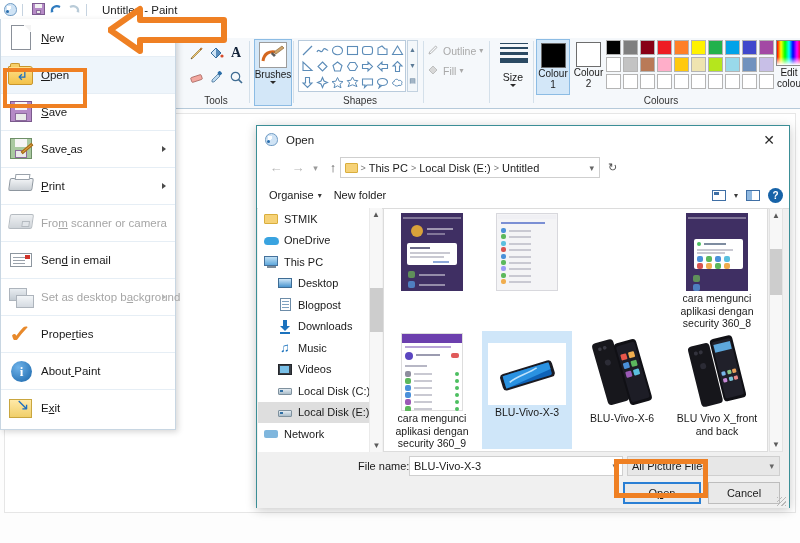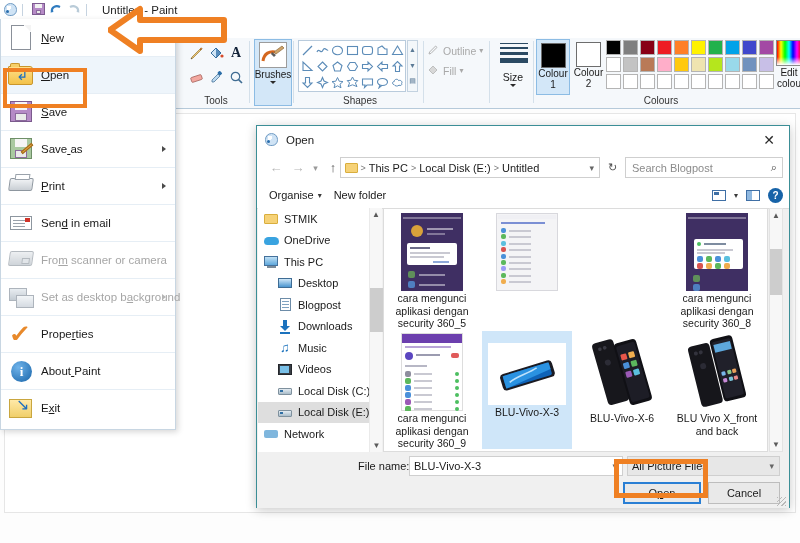--- a/index.html
+++ b/index.html
@@ -555,31 +555,31 @@
         <span class="fm-text">Save<span class="ul"> </span>as</span>
         <span class="fm-arrow"></span>
       </div>
       <div class="fm-item sep">
         <span class="fm-ico">
           <span class="ico-printer"></span>
         </span>
         <span class="fm-text"><span class="ul">P</span>rint</span>
         <span class="fm-arrow"></span>
       </div>
+      <div class="fm-item disabled sep">
+        <span class="fm-ico">
+          <span class="ico-scanner"></span>
+        </span>
+        <span class="fm-text">Fro<span class="ul">m</span> scanner or camera</span>
+      </div>
       <div class="fm-item sep">
         <span class="fm-ico">
           <span class="ico-envelope"></span>
         </span>
         <span class="fm-text">Sen<span class="ul">d</span> in email</span>
-      </div>
-      <div class="fm-item disabled sep">
-        <span class="fm-ico">
-          <span class="ico-scanner"></span>
-        </span>
-        <span class="fm-text">Fro<span class="ul">m</span> scanner or camera</span>
       </div>
       <div class="fm-item disabled sep">
         <span class="fm-ico">
           <span class="ico-desktop"></span>
         </span>
         <span class="fm-text">Set as desktop b<span class="ul">a</span>ckground</span>
         <span class="fm-arrow"></span>
       </div>
       <div class="fm-item sep">
         <span class="fm-ico">
@@ -625,24 +625,20 @@
       <span class="crumb">This PC</span>
       <span class="crumb-sep">&gt;</span>
       <span class="crumb">Local Disk (E:)</span>
       <span class="crumb-sep">&gt;</span>
       <span class="crumb">Untitled</span>
       <span id="addr-caret">▾</span>
     </div>
 
     <div id="refresh-btn">↻</div>
 
-    <div id="searchbox">
-      <span id="search-ph">Search Blogpost</span>
-      <span id="search-ico">⌕</span>
-    </div>
   </div>
 
   <div id="od-toolbar">
     <span class="tb-text">Organise</span>
     <span class="tb-caret">▾</span>
     <span class="tb-text">New folder</span>
     <div id="tb-right">
       <span id="view-ico"></span>
       <span style="font-size:8px;color:#3a3a3a;">▾</span>
       <span id="pane-ico"></span>
@@ -742,21 +738,20 @@
           <span class="ph-card" style="left:6px;top:30px;right:6px;height:22px;"></span>
           <span class="ph-line" style="left:9px;top:34px;width:20px;background:#6d6d8a;"></span>
           <span class="ph-line" style="left:9px;top:39px;width:40px;"></span>
           <span class="ph-line" style="left:9px;top:43px;width:34px;"></span>
           <span class="ph-line" style="left:32px;top:48px;width:16px;background:#8fa9d8;"></span>
           <span class="ph-dot" style="left:7px;top:58px;width:7px;height:7px;background:#5f8f5a;"></span>
           <span class="ph-line" style="left:18px;top:61px;width:26px;background:rgba(255,255,255,.45);"></span>
           <span class="ph-dot" style="left:7px;top:68px;width:7px;height:7px;background:#4f7fc0;"></span>
           <span class="ph-line" style="left:18px;top:71px;width:26px;background:rgba(255,255,255,.45);"></span>
         </div>
-        <div class="fcap">cara mengunci aplikasi dengan security 360_5</div>
       </div>
       <div class="fcell" style="left: 98px; top: 2px;">
         <div class="fthumb">
           <span class="ph-light"></span>
           <span style="position:absolute;left:2px;top:2px;right:2px;height:4px;background:#f0f0f4;"></span>
           <span class="ph-line" style="left:5px;top:9px;width:44px;background:#7b8fd4;"></span>
           <span class="ph-dot" style="left:5px;top:15px;width:5px;height:5px;background:#4a90d9;"></span>
           <span class="ph-line" style="left:13px;top:17px;width:22px;"></span>
           <span class="ph-dot" style="left:5px;top:21.4px;width:5px;height:5px;background:#5cb85c;"></span>
           <span class="ph-line" style="left:13px;top:23.4px;width:22px;"></span>

